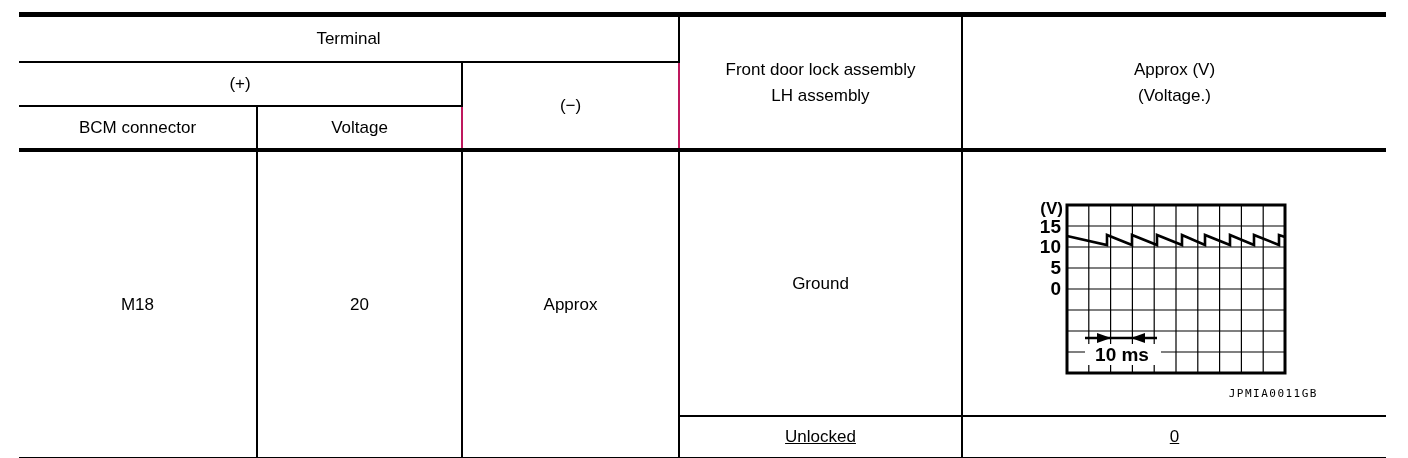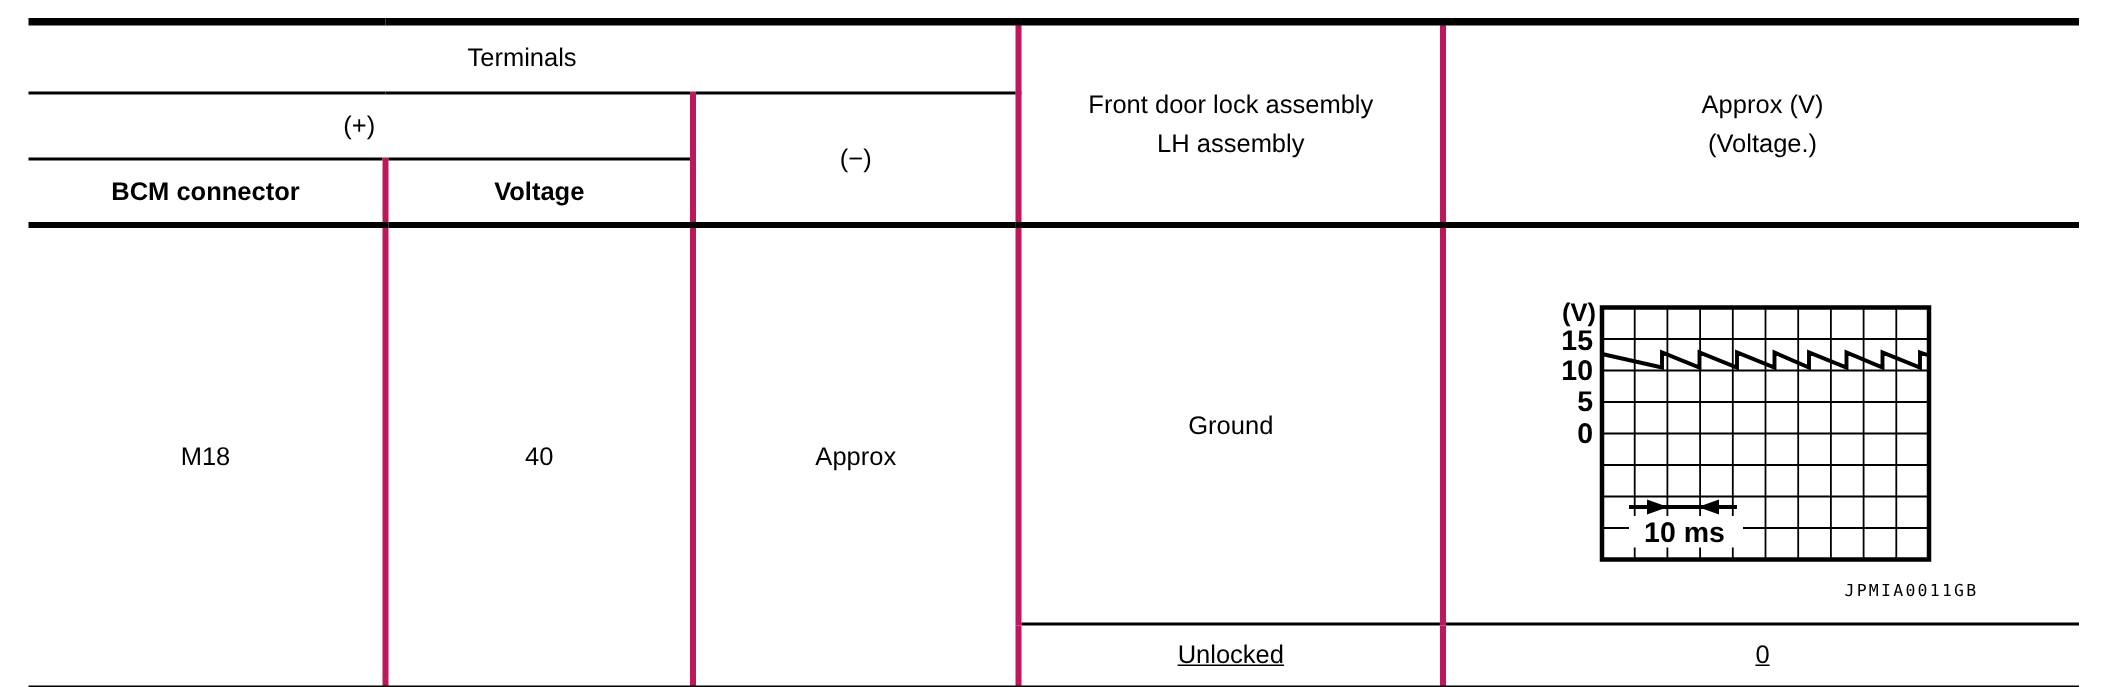--- a/index.html
+++ b/index.html
@@ -6,31 +6,31 @@
   body{
     width:1408px;height:458px;background:#ffffff;color:#000;
     font-family:"Liberation Sans", sans-serif;overflow:hidden;
   }
   table.spec{
     border-collapse:collapse;table-layout:fixed;
     margin:12px 0 0 19px;width:1367px;
     border-top:5px solid #000;border-bottom:5px solid #000;
   }
   td{
-    border-left:4px solid #be185d;border-right:2px solid #000;
+    border-left:2px solid #be185d;border-right:2px solid #000;
     text-align:center;vertical-align:middle;
     font-size:17px;line-height:22px;padding:0;overflow:hidden;
   }
   td.first{border-left:none;}
   td.last{border-right:none;}
   .bb-thin{border-bottom:2px solid #000;}
   .bb-thick{border-bottom:4px solid #000;}
   tr.r1 td{height:44px;}
   tr.r2 td{height:42px;}
-  tr.r3 td{height:41px;font-weight:bold;}
+  tr.r3 td{height:41px;}
   tr.r4 td{height:263px;}
   tr.r5 td{height:40px;text-decoration:underline;}
   .two-line div{line-height:26px;}
   .scope-wrap{position:relative;width:100%;height:263px;}
   .scope-fig{position:absolute;left:64px;top:36px;}
   svg text{fill:#000;}
   .scope-num{font-family:"Liberation Sans",sans-serif;font-weight:bold;}
   .scope-caption{font-family:"DejaVu Sans Mono",monospace;letter-spacing:1.5px;}
 </style>
 </head>
@@ -40,21 +40,21 @@
   <colgroup>
     <col style="width:238px">
     <col style="width:205px">
     <col style="width:217px">
     <col style="width:283px">
     <col style="width:424px">
   </colgroup>
   <tbody>
     <tr class="r1">
       <td colspan="3" class="first bb-thin">
-        <span>Terminals</span>
+        <span>Terminal</span>
       </td>
       <td rowspan="3" class="bb-thick two-line">
         <div>Front door lock assembly</div>
         <div>LH assembly</div>
       </td>
       <td rowspan="3" class="last bb-thick two-line">
         <div>Approx (V)</div>
         <div>(Voltage.)</div>
       </td>
     </tr>
@@ -72,21 +72,21 @@
       </td>
       <td class="bb-thick">
         <span>Voltage</span>
       </td>
     </tr>
     <tr class="r4">
       <td rowspan="2" class="first">
         <span>M18</span>
       </td>
       <td rowspan="2">
-        <span>40</span>
+        <span>20</span>
       </td>
       <td rowspan="2">
         <span>Approx</span>
       </td>
       <td class="bb-thin">
         <span>Ground</span>
       </td>
       <td class="last bb-thin">
         <div class="scope-wrap">
           <svg class="scope-fig" width="300" height="215" viewBox="0 0 300 215">

